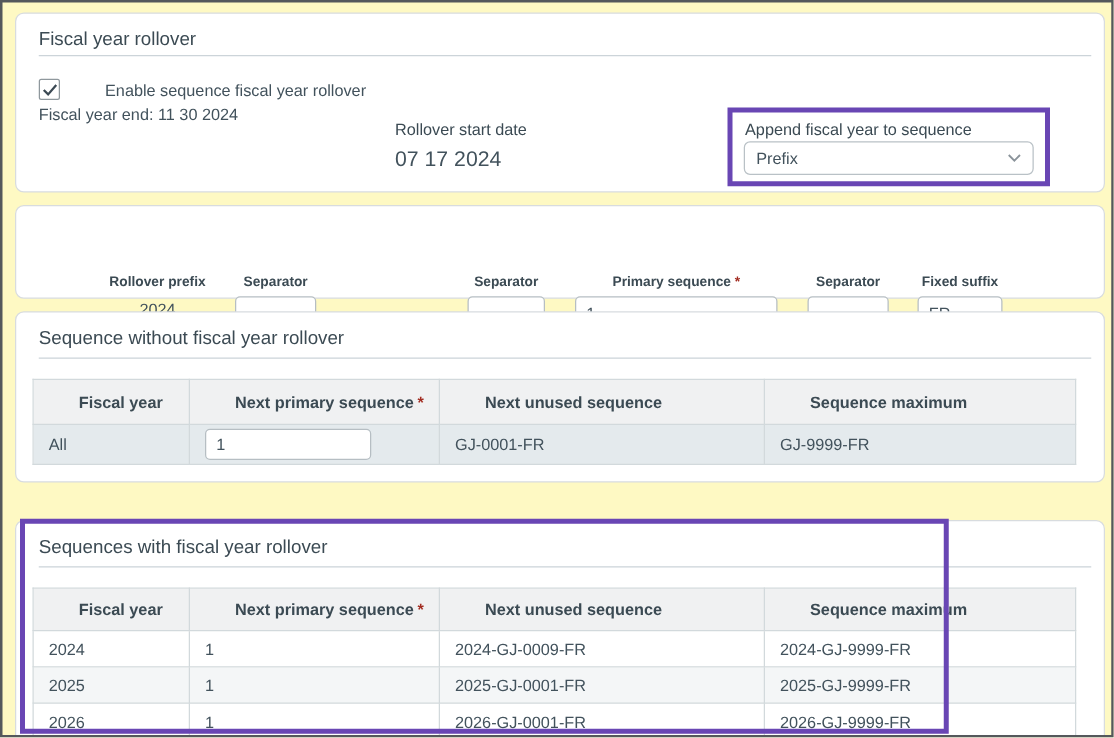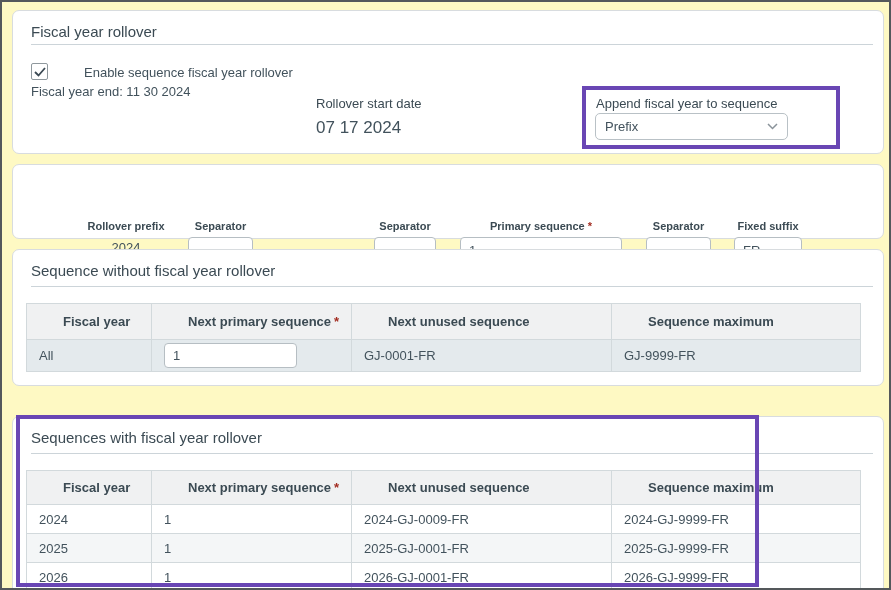--- a/index.html
+++ b/index.html
@@ -47,21 +47,21 @@
   }
   .cblabel { margin-left: 12px; font-size: 13px; }
   .body-text { font-size: 13px; color: #42525c; }
   .fy-end { position: absolute; left: 18px; top: 73px; }
   .rsd { position: absolute; left: 303px; top: 85px; }
   .blabel { font-size: 13px; font-weight: normal; color: #3b4a53; }
   .rsd .bval { margin-top: 7px; font-size: 17px; }
   .append-label { position: absolute; left: 583px; top: 85px; }
   .select {
     position: absolute; left: 582px; top: 102px;
-    width: 193px; height: 27px;
+    width: 232px; height: 27px;
     border: 1px solid #b9c1c6; border-radius: 5px;
     background: #fff; display: flex; align-items: center;
     padding: 0 9px; font-size: 13px; cursor: pointer;
   }
   .select .sel-value { flex: 1; }
 
   
   .field { position: absolute; top: 15px; text-align: center; }
   .field .flabel { font-size: 11px; font-weight: bold; color: #3b4a53; white-space: nowrap; margin-top: 40px; }
   .field .fstatic { margin-top: 8px; font-size: 13px; }

